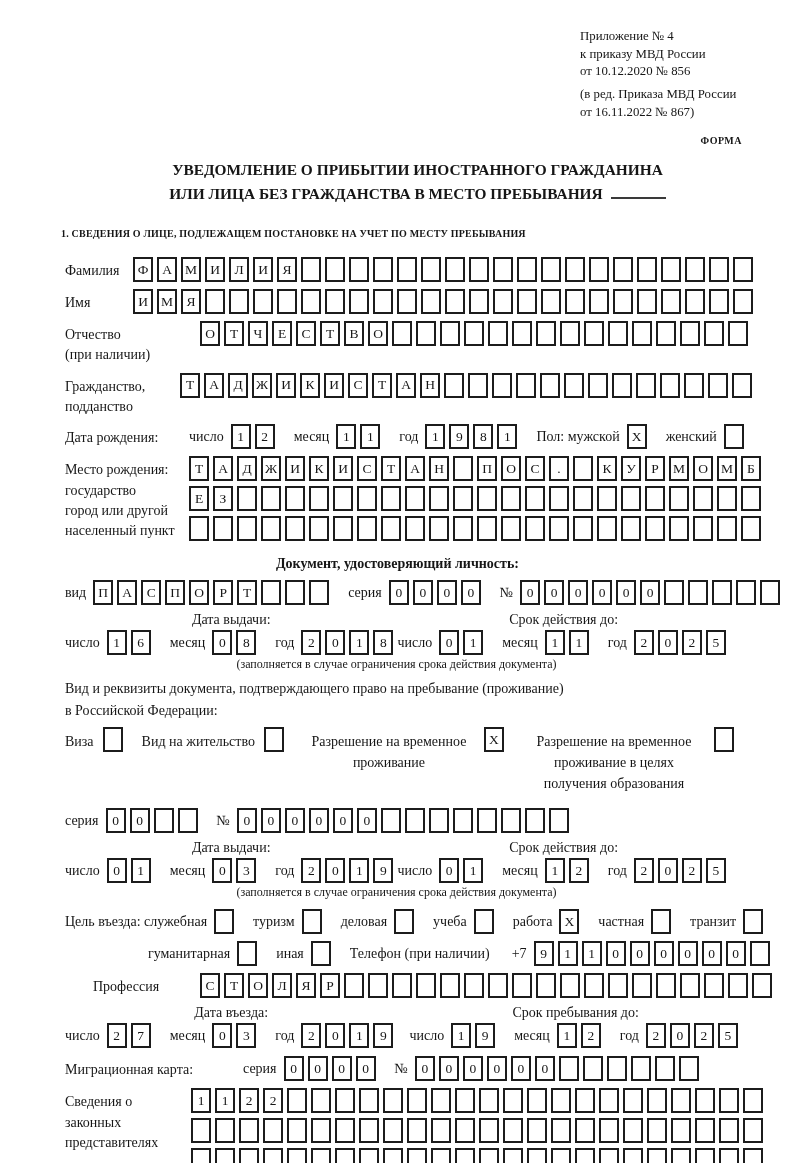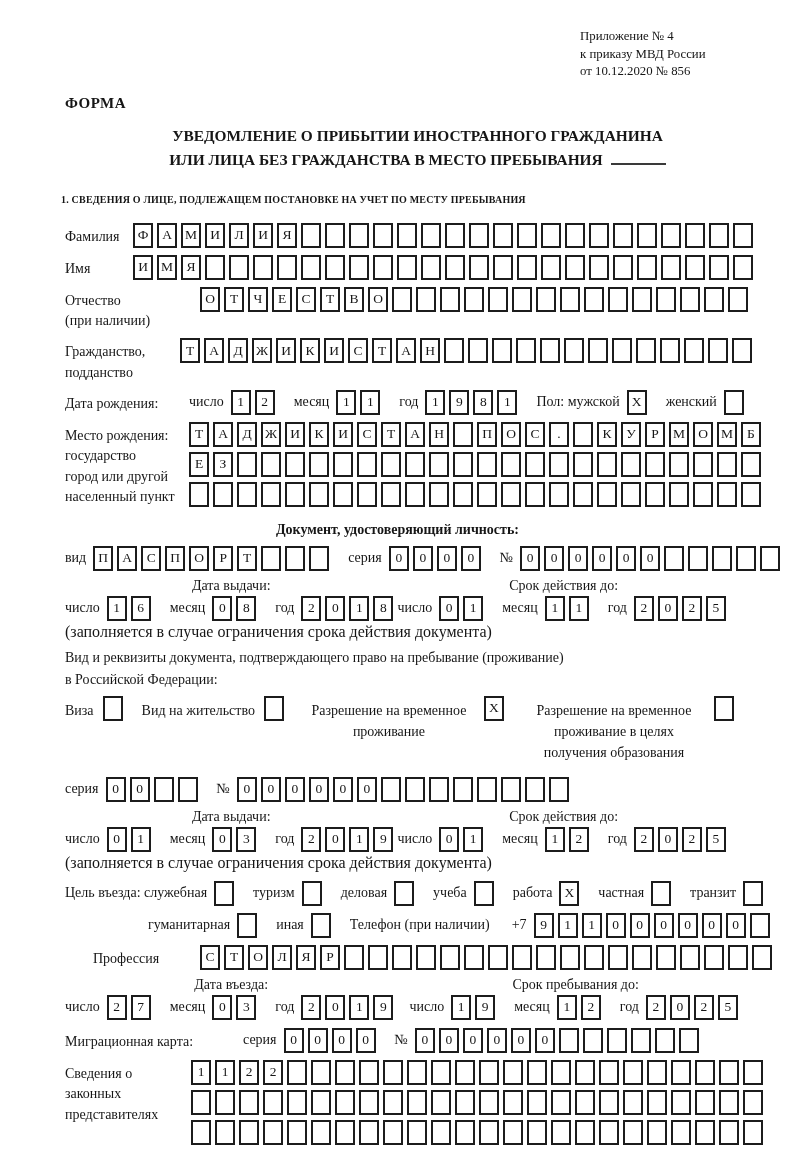--- a/index.html
+++ b/index.html
@@ -5,21 +5,21 @@
   html,body { margin:0; padding:0; background:#ffffff; }
   .page {
     position:relative; width:800px; height:1163px; box-sizing:border-box;
     padding:28px 30px 10px 65px; overflow:hidden; background:#fff;
     font-family:"Liberation Serif","DejaVu Serif",serif; color:#161616;
     font-size:14px;
   }
   
   .appendix { width:190px; margin-left:auto; font-size:12.8px; line-height:1.38; }
   .appendix-edit { margin-top:5px; }
-  .forma { text-align:left; font-weight:bold; font-size:15px; margin:14px 28px 6px 0; letter-spacing:.5px; }
+  .forma { text-align:right; font-weight:bold; font-size:10px; margin:14px 28px 6px 0; letter-spacing:.5px; }
   
   .title { text-align:center; font-weight:bold; font-size:15.4px; line-height:1.55; margin-top:12px; }
   .title-underline { display:inline-block; width:55px; border-bottom:2px solid #3a3a3a; height:13px; margin-left:8px; }
   .section-header { font-weight:bold; font-size:10px; margin:22px 0 18px -4px; letter-spacing:.2px; }
   
   .row { display:flex; align-items:flex-start; margin:0 0 7px 0; }
   .lbl { padding-top:4px; flex:none; line-height:1.45; }
   .w-surname { width:68px; }
   .w-patr { width:135px; }
   .w-cit  { width:115px; }
@@ -35,21 +35,21 @@
   }
   .cellrows > .cells { margin-bottom:5px; }
   .group { display:inline-flex; align-items:center; margin-right:15px; }
   .group:last-child { margin-right:0; }
   .glabel { margin-right:7px; white-space:nowrap; }
   .groups { display:inline-flex; align-items:center; }
   
   .dates-row { display:flex; margin:2px 0 2px 0; }
   .date-heading { text-align:center; margin-bottom:2px; }
   .date-right { margin-left:auto; margin-right:52px; }
-  .note { text-align:left; margin:1px 42px 9px 0; font-size:16px; }
+  .note { text-align:center; margin:1px 42px 9px 0; font-size:12px; }
   .doc-heading { text-align:center; font-weight:bold; font-size:14px; margin:10px 40px 8px 0; }
   .plain-line { margin:2px 0 6px 0; }
   
   .permit-row { display:flex; align-items:flex-start; margin:8px 0 14px 0; }
   .permit-item { display:flex; align-items:flex-start; margin-right:15px; }
   .permit-item:last-child { margin-right:0; }
   .permit-label { margin-right:9px; padding-top:4px; line-height:1.5; }
   .permit-label.center { text-align:center; }
   .w-rvp { width:172px; }
   .w-rvpedu { width:182px; }
@@ -58,20 +58,24 @@
 </style>
 </head>
 <body>
 
 <div class="page">
 
   <div class="appendix">
     <div>Приложение № 4</div>
     <div>к приказу МВД России</div>
     <div>от 10.12.2020 № 856</div>
+    <div class="appendix-edit">
+      <div>(в ред. Приказа МВД России</div>
+      <div>от 16.11.2022 № 867)</div>
+    </div>
   </div>
 
   <div class="forma">ФОРМА</div>
 
   <div class="title">
     <div>УВЕДОМЛЕНИЕ О ПРИБЫТИИ ИНОСТРАННОГО ГРАЖДАНИНА</div>
     <div>
       <span>ИЛИ ЛИЦА БЕЗ ГРАЖДАНСТВА В МЕСТО ПРЕБЫВАНИЯ</span><span class="title-underline"></span>
     </div>
   </div>

